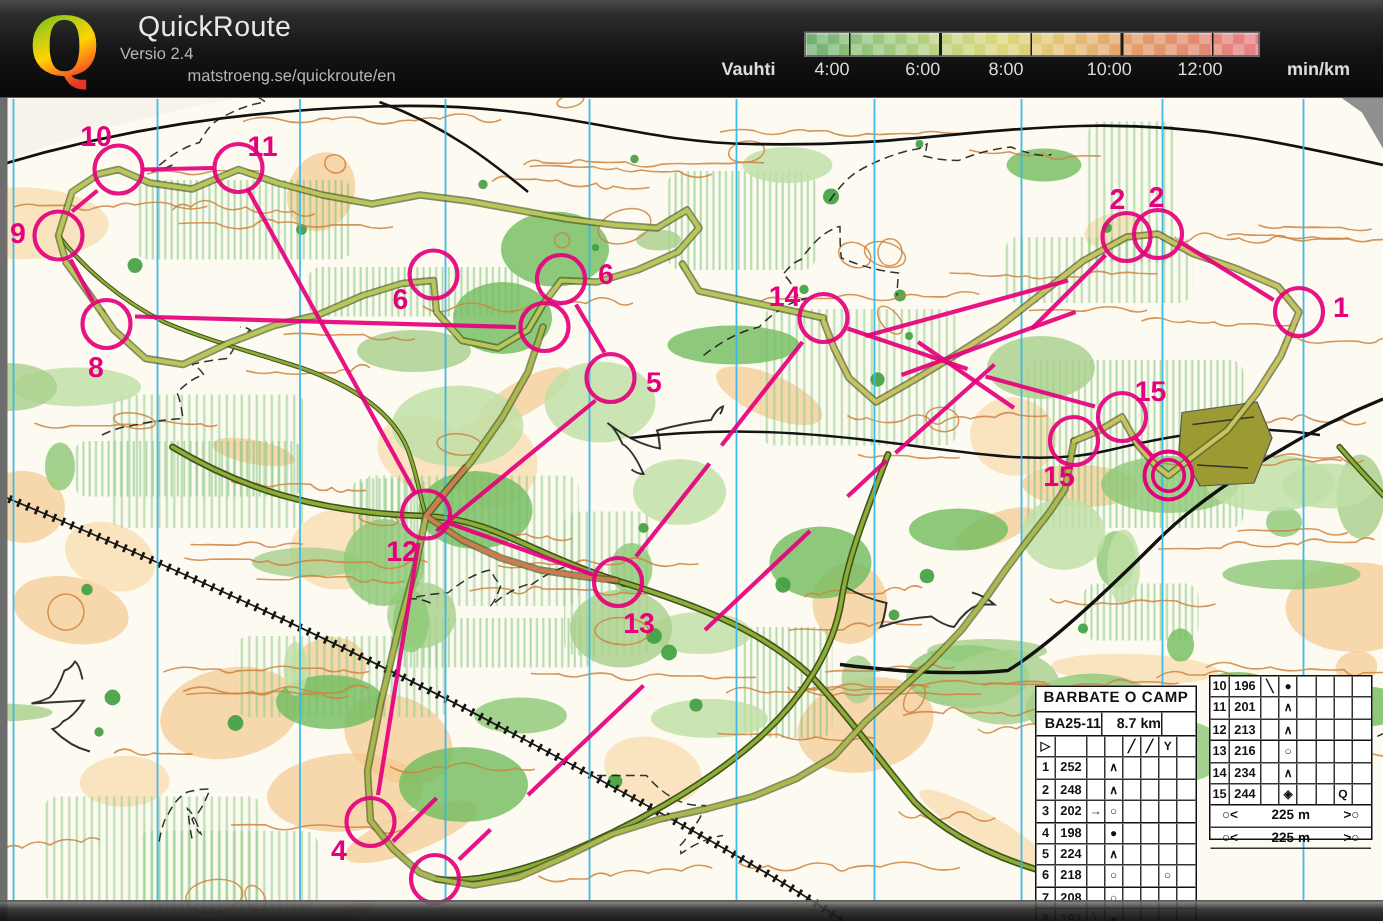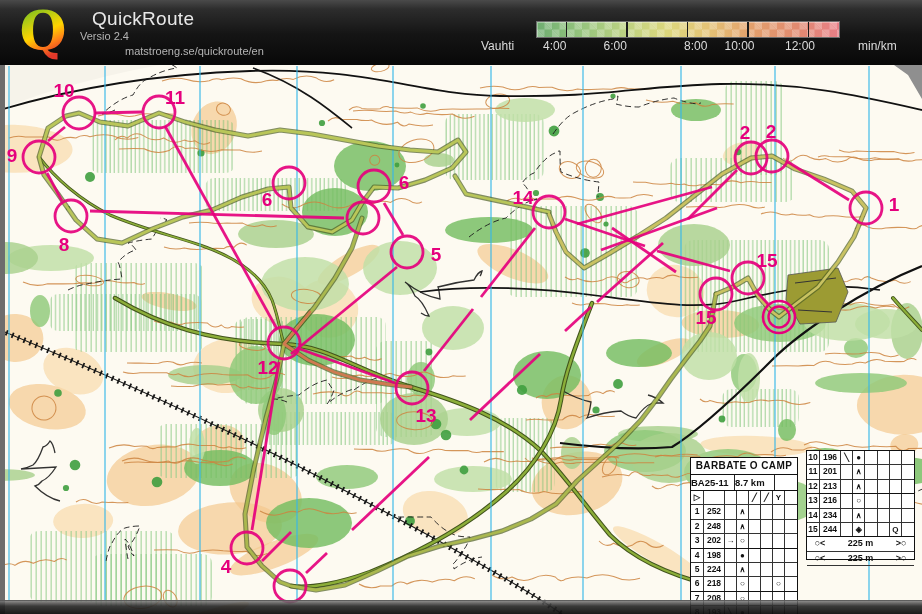--- a/index.html
+++ b/index.html
@@ -6,22 +6,22 @@
     font-family:"Liberation Sans",sans-serif;}
   #app{position:relative;width:922px;height:614px;overflow:hidden;}
 
   
   #header{position:absolute;left:0;top:0;width:922px;height:65px;z-index:40;
     background:linear-gradient(#4a4a4a 0%,#2d2d2d 14%,#151515 52%,#080808 100%);}
   #logo{position:absolute;left:14px;top:2px;width:58px;height:62px;}
   #title{position:absolute;left:92px;top:8px;font-size:19px;color:#e8e8e8;letter-spacing:.3px;}
   #version{position:absolute;left:80px;top:30px;font-size:11px;color:#b4b4b4;}
   #url{position:absolute;left:80px;top:45px;font-size:11px;color:#b4b4b4;padding-left:45px;}
-  #scale-name{position:absolute;left:481px;top:39px;font-size:12px;color:#dcdcdc;}
-  #scale-unit{position:absolute;left:858px;top:39px;font-size:12px;color:#dcdcdc;}
+  #scale-name{position:absolute;left:481px;top:39px;font-size:12px;color:#dcdcdc;font-weight:bold;}
+  #scale-unit{position:absolute;left:858px;top:39px;font-size:12px;color:#dcdcdc;font-weight:bold;}
   #scale-bar{position:absolute;left:536px;top:21px;width:302px;height:15px;
     border:1px solid #6e6e6e;box-shadow:inset 1px 1px 0 rgba(255,255,255,.35);}
   #scale-bar .checker{position:absolute;inset:0;
     background-image:
       linear-gradient(45deg, rgba(255,255,255,.25) 25%, transparent 25%, transparent 75%, rgba(255,255,255,.25) 75%),
       linear-gradient(45deg, rgba(255,255,255,.25) 25%, transparent 25%, transparent 75%, rgba(255,255,255,.25) 75%);
     background-size:15px 15px,15px 15px;background-position:0 0,7.5px 7.5px;}
   .scale-tick{position:absolute;top:0;width:1.5px;height:15px;background:#1a1a1a;}
   .scale-lbl{position:absolute;top:39px;width:44px;text-align:left;font-size:12px;color:#dcdcdc;}
 
@@ -30,21 +30,21 @@
   #map svg{position:absolute;left:0;top:0;}
 
   
   .cd-card{position:absolute;background:#fff;border:1.6px solid #111;z-index:20;
     font-family:"Liberation Sans",sans-serif;color:#111;}
   #cd-meta{position:absolute;left:700px;top:513px;width:86px;height:10px;background:#fff;z-index:20;
     font-size:7px;font-weight:bold;text-align:center;line-height:10px;color:#222;}
   .cd-title{height:16px;line-height:16px;text-align:center;font-weight:bold;font-size:10px;
     border-bottom:1.2px solid #111;letter-spacing:.4px;}
   .cd-course{display:grid;grid-template-columns:44px 40px 1fr;height:15px;border-bottom:1.2px solid #111;}
-  .cd-course div{line-height:15px;font-weight:bold;font-size:9.5px;text-align:left;border-right:.8px solid #222;}
+  .cd-course div{line-height:15px;font-weight:bold;font-size:9.5px;text-align:right;border-right:.8px solid #222;}
   .cd-course div:last-child{border-right:none;}
   .cd-row{display:grid;grid-template-columns:13px 21px repeat(6,1fr);height:13.4px;border-bottom:.7px solid #333;}
   .cd-row.thick{border-bottom:1.6px solid #111;}
   .cd-row span{display:block;border-right:.7px solid #333;text-align:center;overflow:hidden;
     font-size:8.5px;line-height:13px;font-weight:bold;}
   .cd-row span:last-child{border-right:none;}
   .cd-row .sym{font-size:8px;}
   .cd-funnel{display:grid;grid-template-columns:26px 1fr 26px;height:13.4px;border-bottom:.7px solid #333;}
   .cd-funnel div{font-size:9px;font-weight:bold;line-height:13px;text-align:center;}
 
@@ -617,18 +617,18 @@
           <div class="scale-tick" style="left: 89px;"></div>
           <div class="scale-tick" style="left: 149.5px;"></div>
           <div class="scale-tick" style="left: 210px;"></div>
           <div class="scale-tick" style="left: 270.5px;"></div>
         </div>
     </div>
     <div id="scale-labels"></div>
     <div id="scale-unit">min/km</div>
   <div class="scale-lbl" style="left: 543px;">4:00</div>
       <div class="scale-lbl" style="left: 603.5px;">6:00</div>
-      <div class="scale-lbl" style="left: 684px;">8:00</div>
+      <div class="scale-lbl" style="left: 659px;">8:00</div>
       <div class="scale-lbl" style="left: 724.5px;">10:00</div>
       <div class="scale-lbl" style="left: 785px;">12:00</div>
     </div>
 
 </div>
 
 </body></html>

